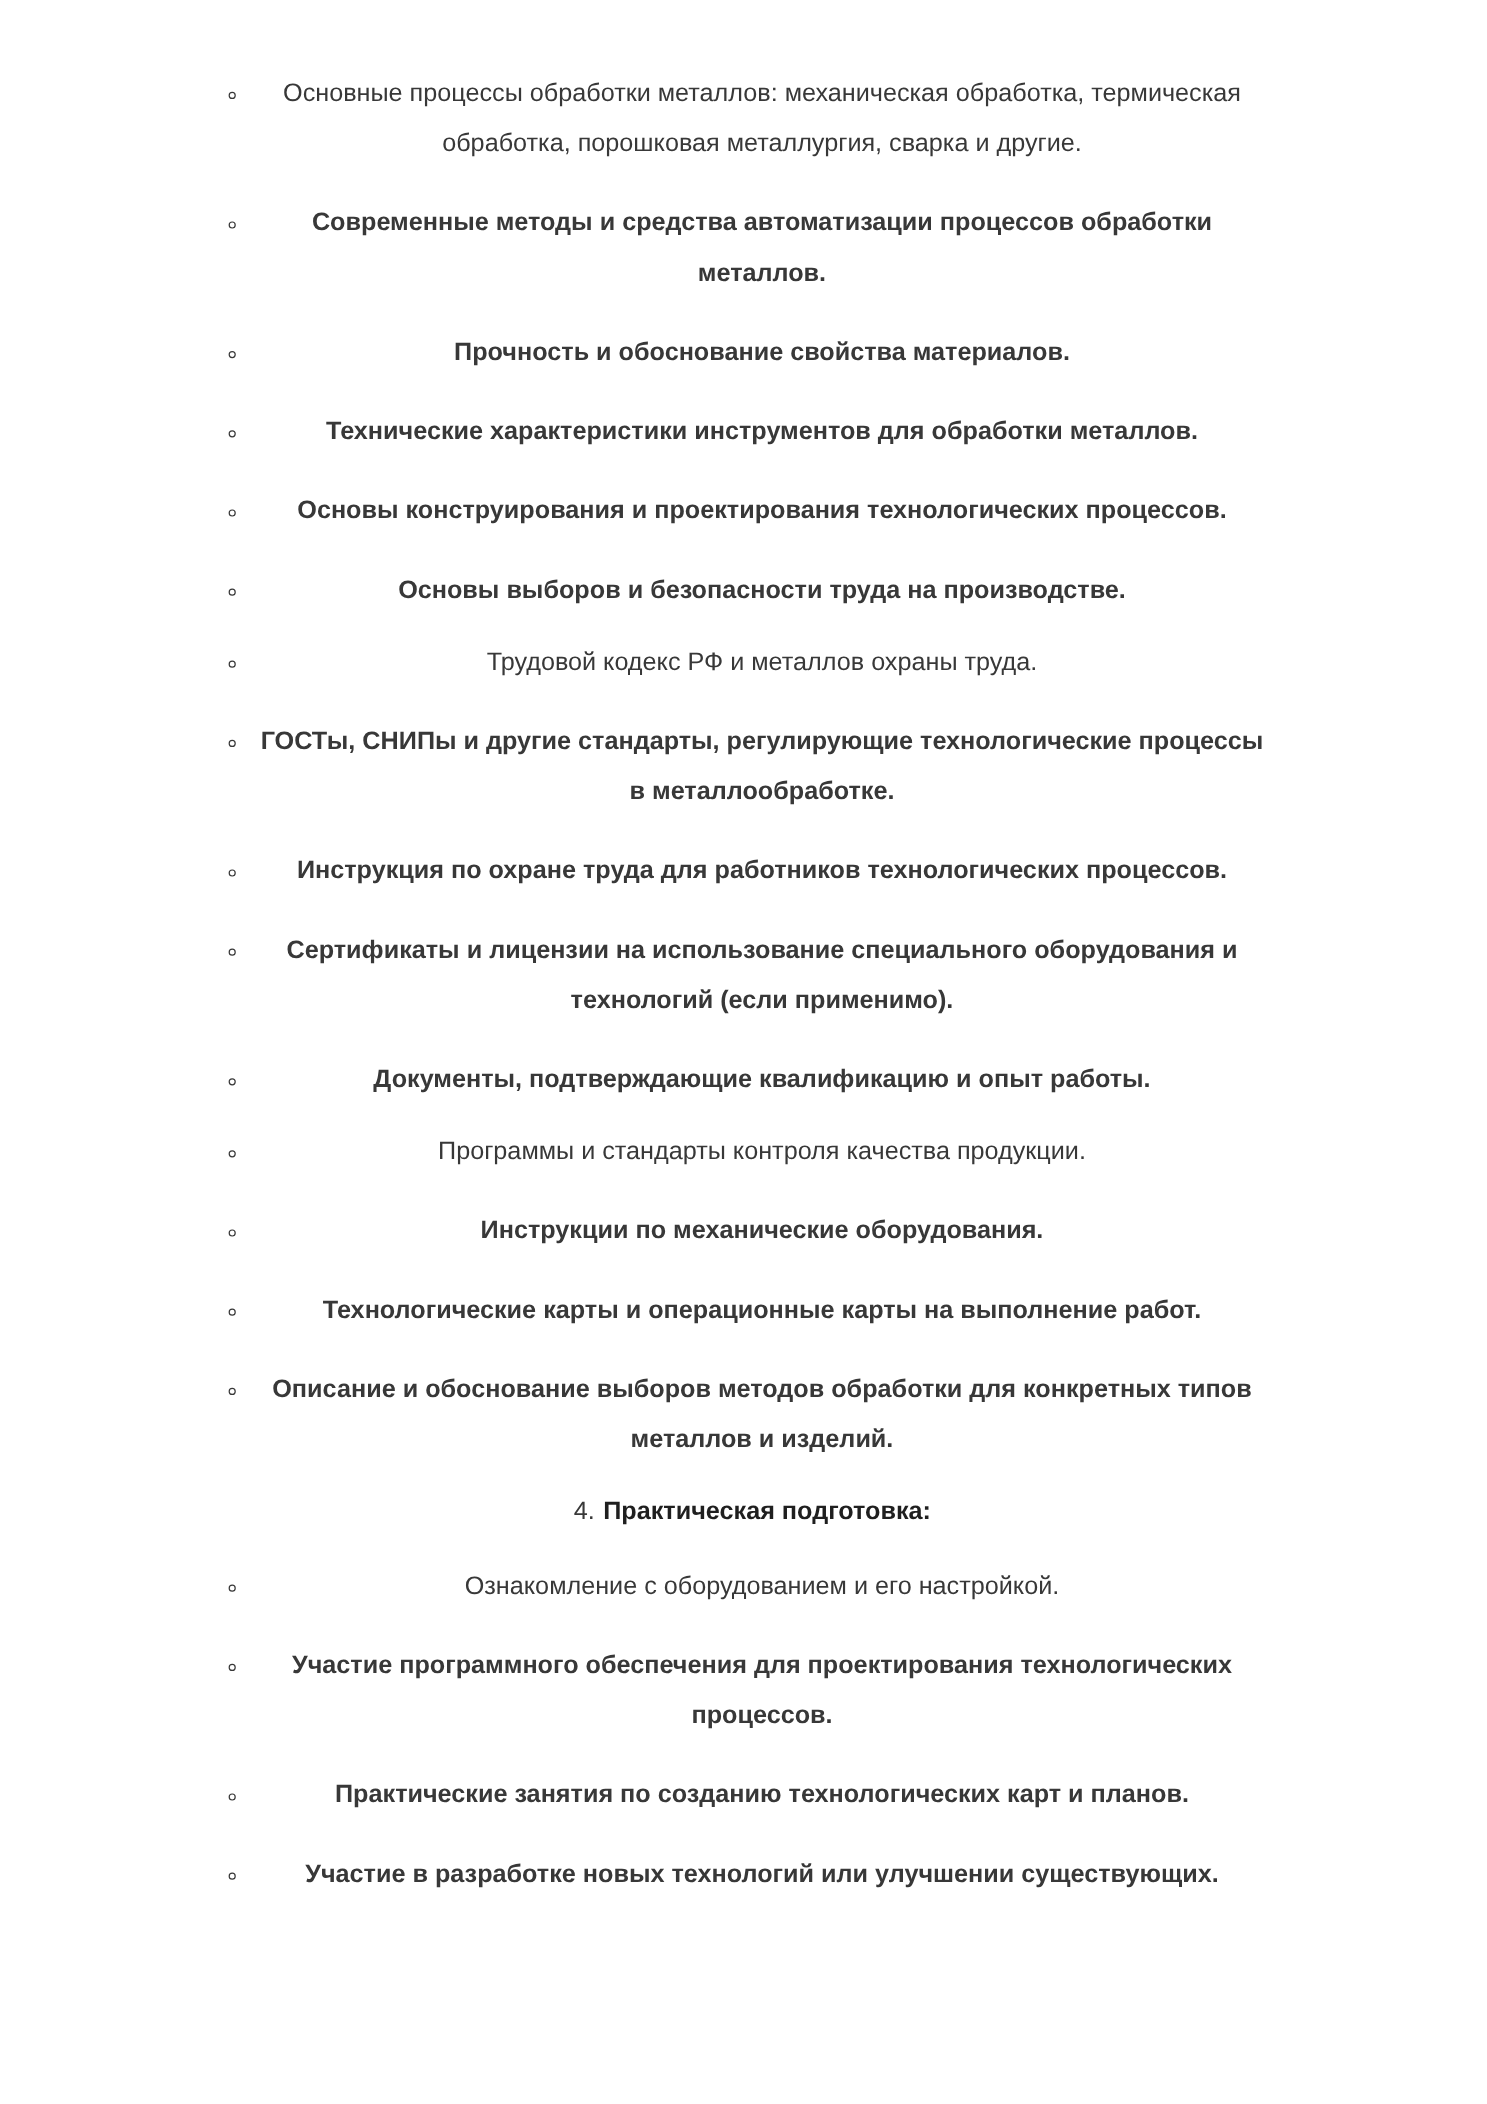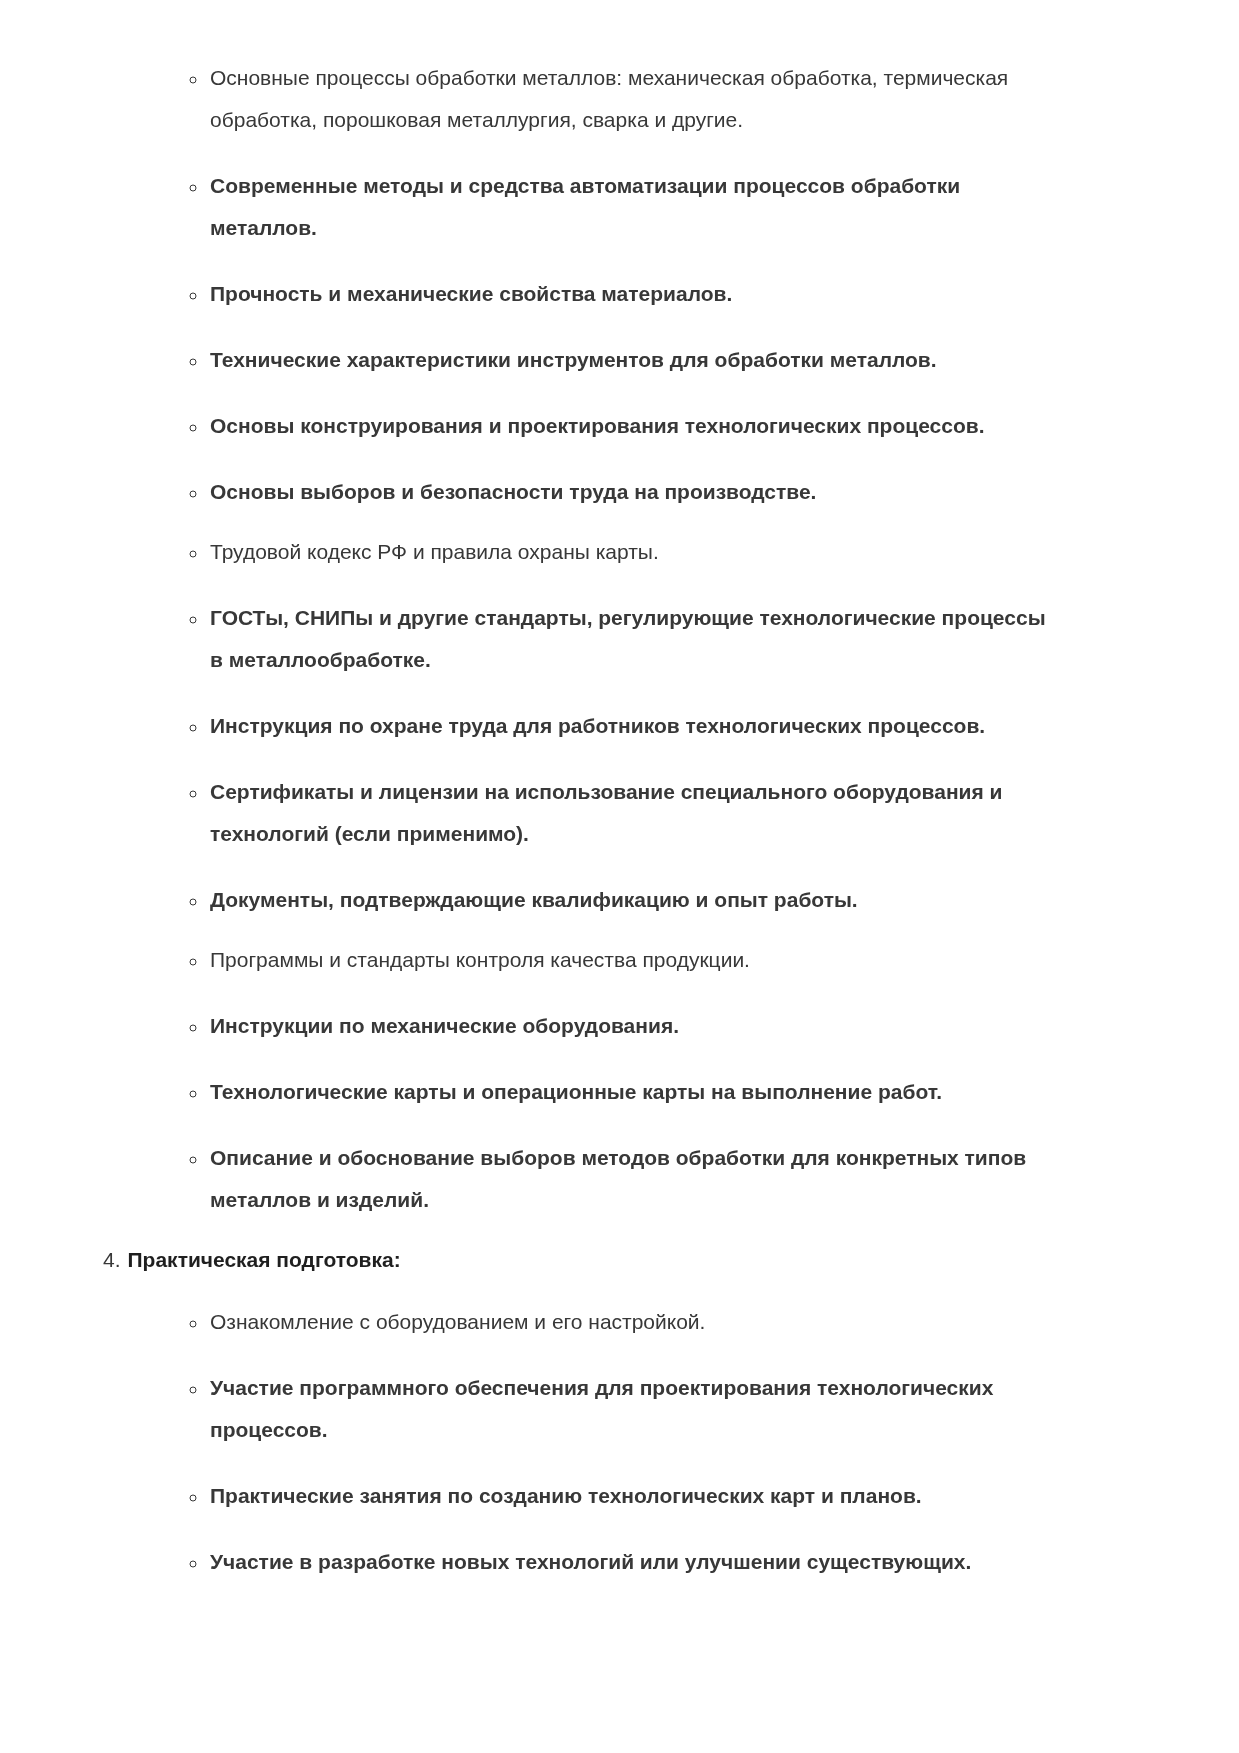--- a/index.html
+++ b/index.html
@@ -10,20 +10,21 @@
   body {
     width: 1239px;
     height: 1753px;
     overflow: hidden;
     font-family: "Liberation Sans", "DejaVu Sans", sans-serif;
     color: #383838;
   }
   .doc {
     padding: 57px 88px 0 103px;
     box-sizing: border-box;
+    text-align: center;
   }
   ul.bullet-list {
     list-style-type: circle;
     margin: 0;
     padding: 0 0 0 105px;
   }
   ul.bullet-list li {
     font-size: 21px;
     line-height: 42px;
     max-width: 850px;
@@ -57,29 +58,29 @@
     color: #1f1f1f;
   }
 </style>
 </head>
 <body>
 
 <div class="doc">
   <ul class="bullet-list" id="intro-list">
       <li>Основные процессы обработки металлов: механическая обработка, термическая обработка, порошковая металлургия, сварка и другие.</li>
       <li>Современные методы и средства автоматизации процессов обработки металлов.</li>
-      <li>Прочность и механические свойства материалов.</li>
+      <li>Прочность и обоснование свойства материалов.</li>
       <li>Технические характеристики инструментов для обработки металлов.</li>
       <li>Основы конструирования и проектирования технологических процессов.</li>
       <li>Основы выборов и безопасности труда на производстве.</li>
     </ul>
   <div id="sections">
       <div class="section">
         <ul class="bullet-list">
-          <li>Трудовой кодекс РФ и правила охраны карты.</li>
+          <li>Трудовой кодекс РФ и металлов охраны труда.</li>
           <li>ГОСТы, СНИПы и другие стандарты, регулирующие технологические процессы в металлообработке.</li>
           <li>Инструкция по охране труда для работников технологических процессов.</li>
           <li>Сертификаты и лицензии на использование специального оборудования и технологий (если применимо).</li>
           <li>Документы, подтверждающие квалификацию и опыт работы.</li>
         </ul>
       </div>
       <div class="section">
         <ul class="bullet-list">
           <li>Программы и стандарты контроля качества продукции.</li>
           <li>Инструкции по механические оборудования.</li>

